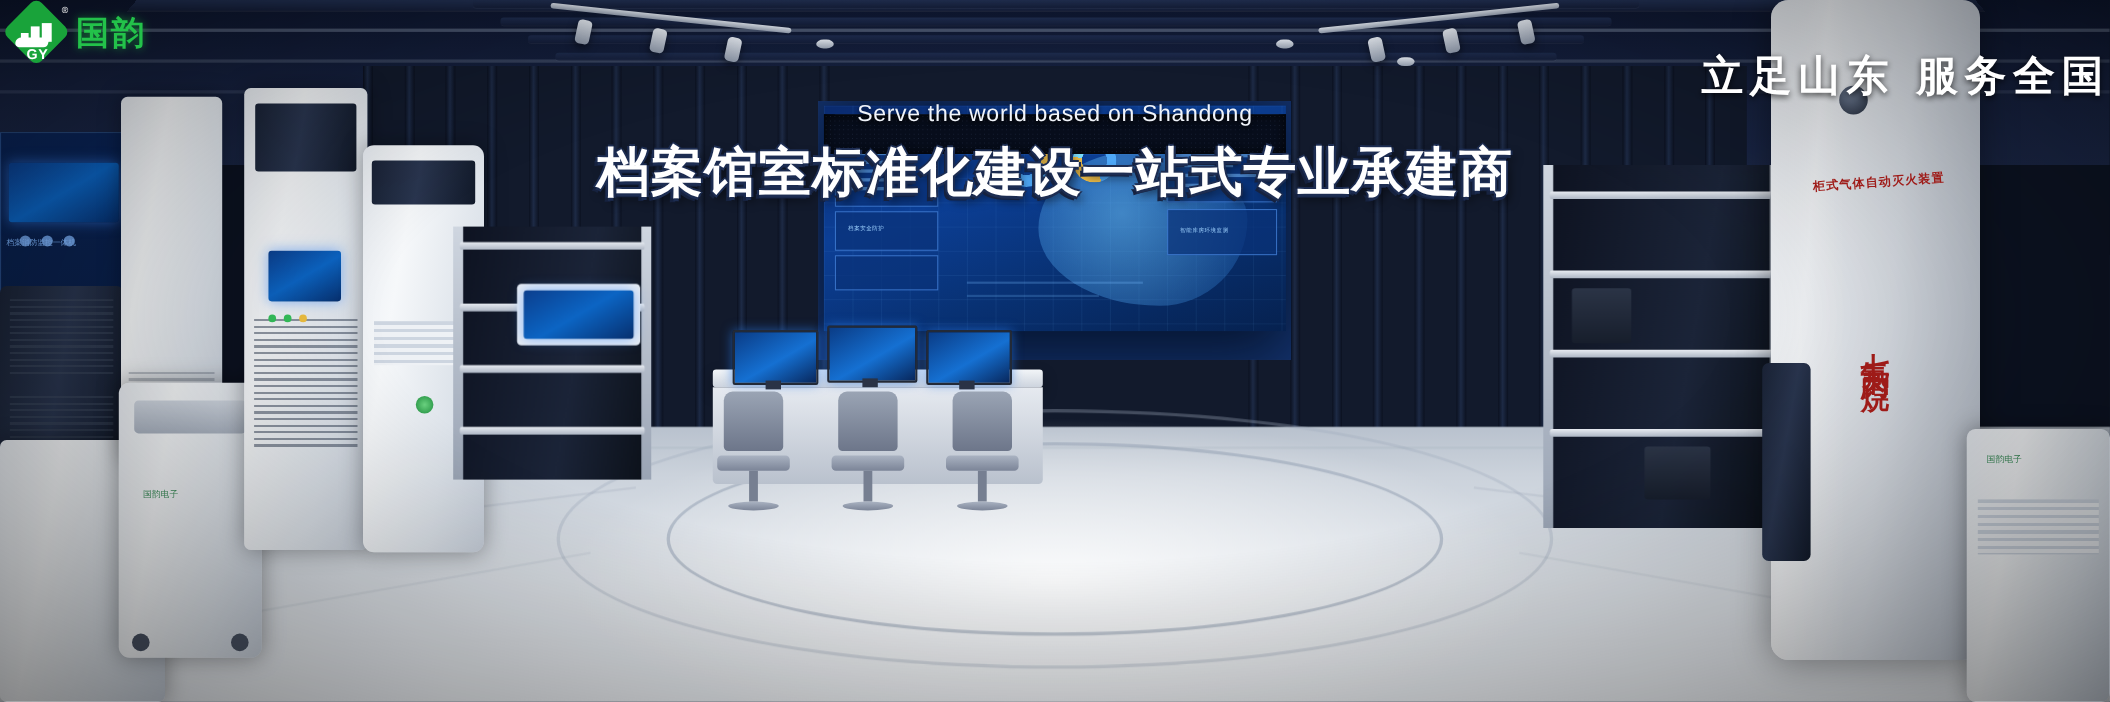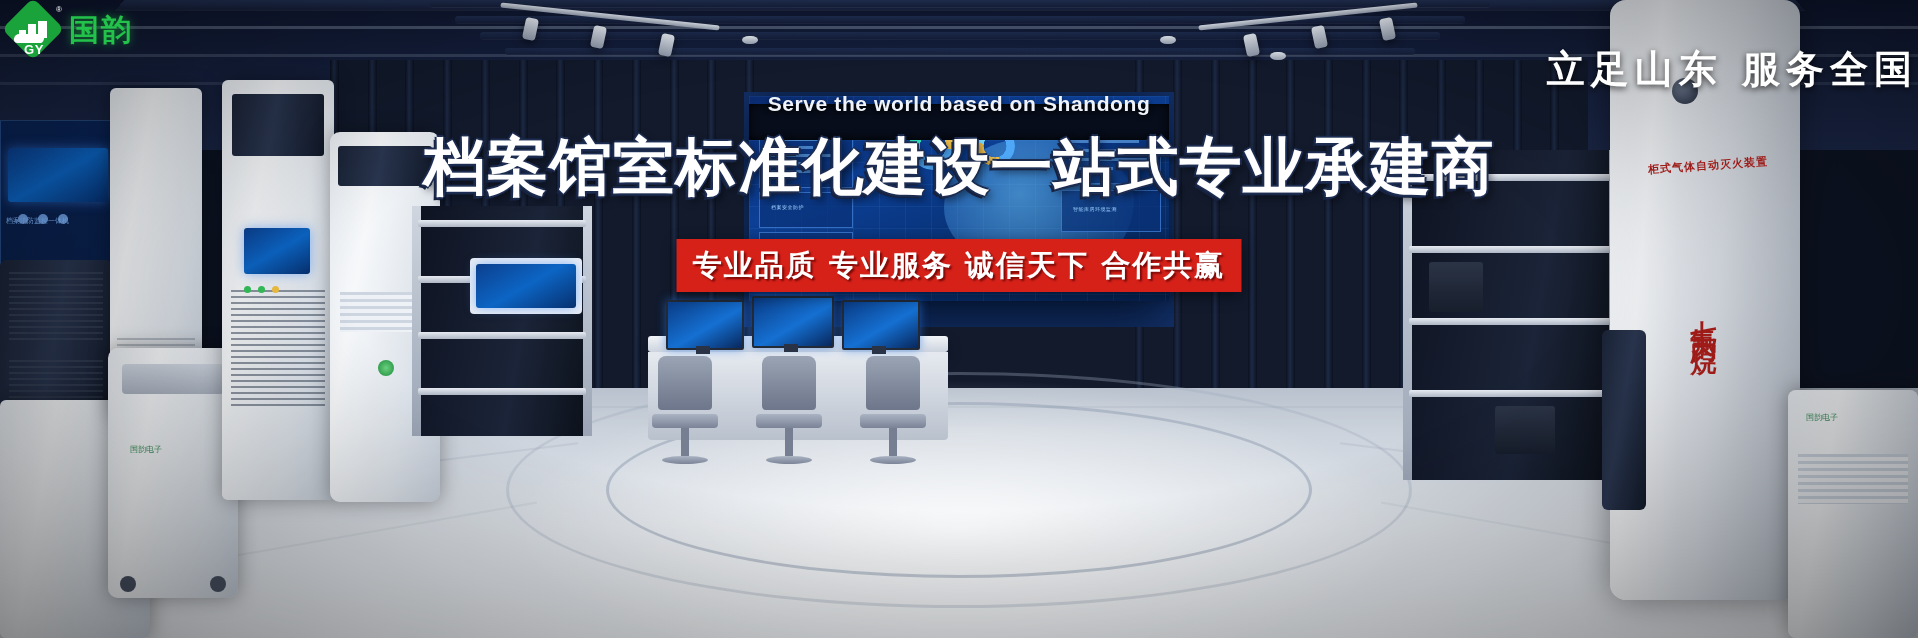--- a/index.html
+++ b/index.html
@@ -143,30 +143,30 @@
   .logo-reg{position:absolute;right:-2px;top:1px;color:#fff;font-size:8px;}
   .logo-text{font-size:30px;font-weight:bold;color:#23c24a;
     text-shadow:0 0 8px rgba(25,163,58,.7);letter-spacing:2px;
     font-family:"DejaVu Sans",sans-serif;}
 
   .slogan-cn{position:absolute;left:0;right:0;top:44px;text-align:right;
     font-size:38px;font-weight:bold;color:#fff;letter-spacing:6px;
     font-family:"DejaVu Sans",sans-serif;
     text-shadow:0 2px 6px rgba(0,0,0,.75);}
   .slogan-en{position:absolute;left:0;right:0;top:92px;text-align:center;
-    font-size:21px;color:#f0f4fa;letter-spacing:.6px;font-weight:700;
+    font-size:21px;color:#f0f4fa;letter-spacing:.6px;font-weight:400;
     text-shadow:0 2px 5px rgba(0,0,0,.8);}
 
   .ledtext{position:absolute;left:0;right:0;top:110px;text-align:center;
     font-size:25px;font-weight:bold;letter-spacing:3px;color:#e33636;
     font-family:"DejaVu Sans",sans-serif;
     text-shadow:0 0 7px rgba(255,40,40,.85);opacity:.95;}
 
   .headline{position:absolute;left:0;right:0;top:125px;text-align:center;
-    font-size:62px;font-weight:bold;color:#fff;letter-spacing:1px;
+    font-size:48px;font-weight:bold;color:#fff;letter-spacing:1px;
     font-family:"DejaVu Sans",sans-serif;
     text-shadow:-2px 0 #1d2d52,0 -2px #1d2d52,2px 0 #1d2d52,0 2px #1d2d52,
                 -3px 3px 0 #16223f,3px 4px 9px rgba(0,0,0,.6);}
 
   .subline{position:absolute;left:0;right:0;top:200px;text-align:center;
     font-size:30px;font-weight:bold;color:#fff;letter-spacing:.4px;
     font-family:"Liberation Sans",sans-serif;
     text-shadow:-1.5px 0 #1d2d52,0 -1.5px #1d2d52,1.5px 0 #1d2d52,0 1.5px #1d2d52,
                 2px 3px 7px rgba(0,0,0,.65);}
 
@@ -446,21 +446,18 @@
       </div>
       <div class="logo-text">国韵</div>
     </div>
 
     <div class="slogan-cn">立足山东 服务全国</div>
     <div class="slogan-en">Serve the world based on Shandong</div>
 
 
     <div class="headline">档案馆室标准化建设一站式专业承建商</div>
 
-    <div class="redbar">
-      <span>专业品质 专业服务 诚信天下 合作共赢</span>
-    </div>
 
     <div class="rlab-top">柜式气体自动灭火装置</div>
     <div class="rlab-vert">七氟丙烷</div>
   </div>
 
 </div>
 
 </body></html>

